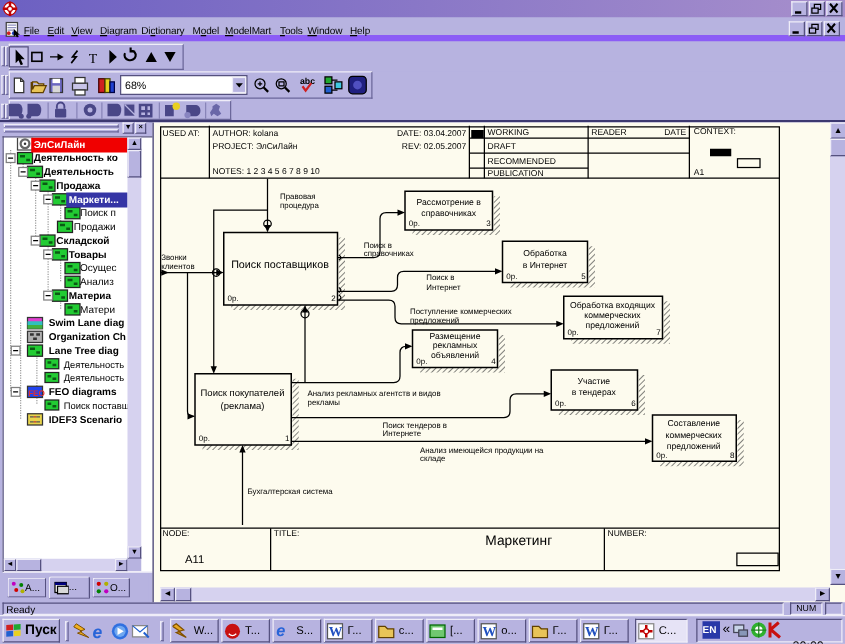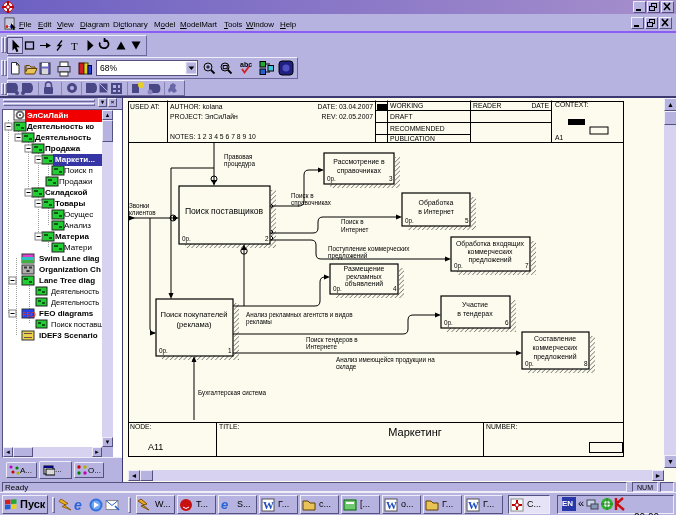--- a/index.html
+++ b/index.html
@@ -3,21 +3,21 @@
 <style>
 * { margin:0; padding:0; box-sizing:border-box; }
 html,body { width:676px; height:515px; overflow:hidden; font-family:"Liberation Sans", sans-serif; }
 body { position:relative; background:#b7b3e0; }
 .abs { position:absolute; }
 
 #titlebar { left:0; top:0; width:676px; height:14px; background:linear-gradient(90deg,#6c60c2,#a78fcc); color:#fff; }
 #titlebar .txt { position:absolute; left:16px; top:1px; font-size:11px; font-weight:bold; white-space:nowrap; letter-spacing:0; }
 .winbtn { position:absolute; top:1px; width:13px; height:12px; background:#b7b3e0; border:1px solid; border-color:#efedf8 #55517f #55517f #efedf8; font-size:9px; font-weight:bold; color:#000; text-align:center; line-height:10px; }
 
-#menubar { left:0; top:14px; width:676px; height:19px; background:#b7b3e0; border-bottom:2px solid #8b5cf6; }
+#menubar { left:0; top:14px; width:676px; height:19px; background:#b7b3e0; border-bottom:5px solid #8b5cf6; }
 #menubar .mi { position:absolute; top:6px; font-size:8px; letter-spacing:-0.1px; color:#000; white-space:nowrap; }
 u { text-decoration:underline; }
 
 .tb { left:0; width:676px; background:#b7b3e0; }
 #tb1 { top:34px; height:23px; }
 #tb2 { top:57px; height:23px; }
 #tb3 { top:80px; height:18px; border-bottom:2px solid #3c3870; }
 .grip { position:absolute; left:2px; top:3px; width:3px; height:16px; border:1px solid; border-color:#efedf8 #6b679a #6b679a #efedf8; }
 .grip2 { position:absolute; left:6px; top:3px; width:3px; height:16px; border:1px solid; border-color:#efedf8 #6b679a #6b679a #efedf8; }
 .tbpanel { position:absolute; border:1px solid; border-color:#efedf8 #6b679a #6b679a #efedf8; background:#b7b3e0; }

